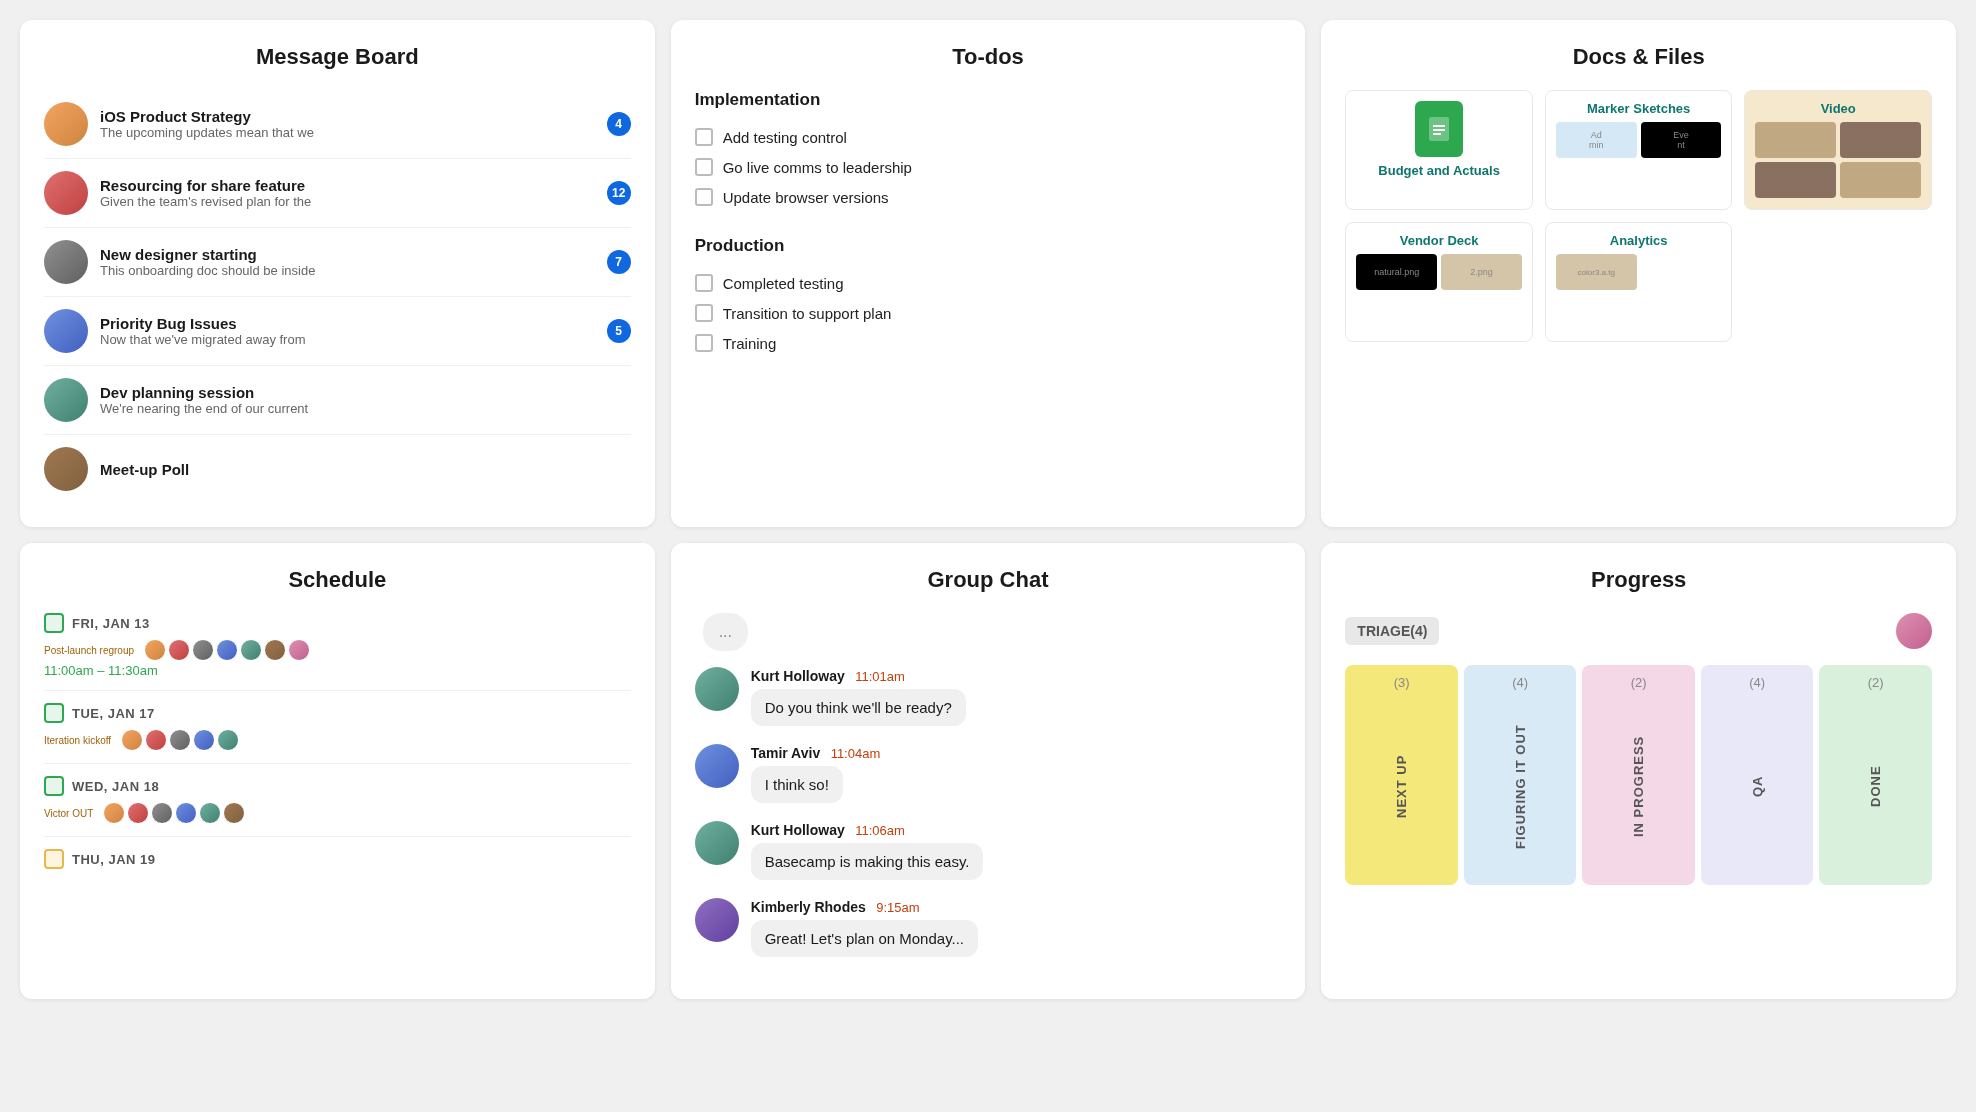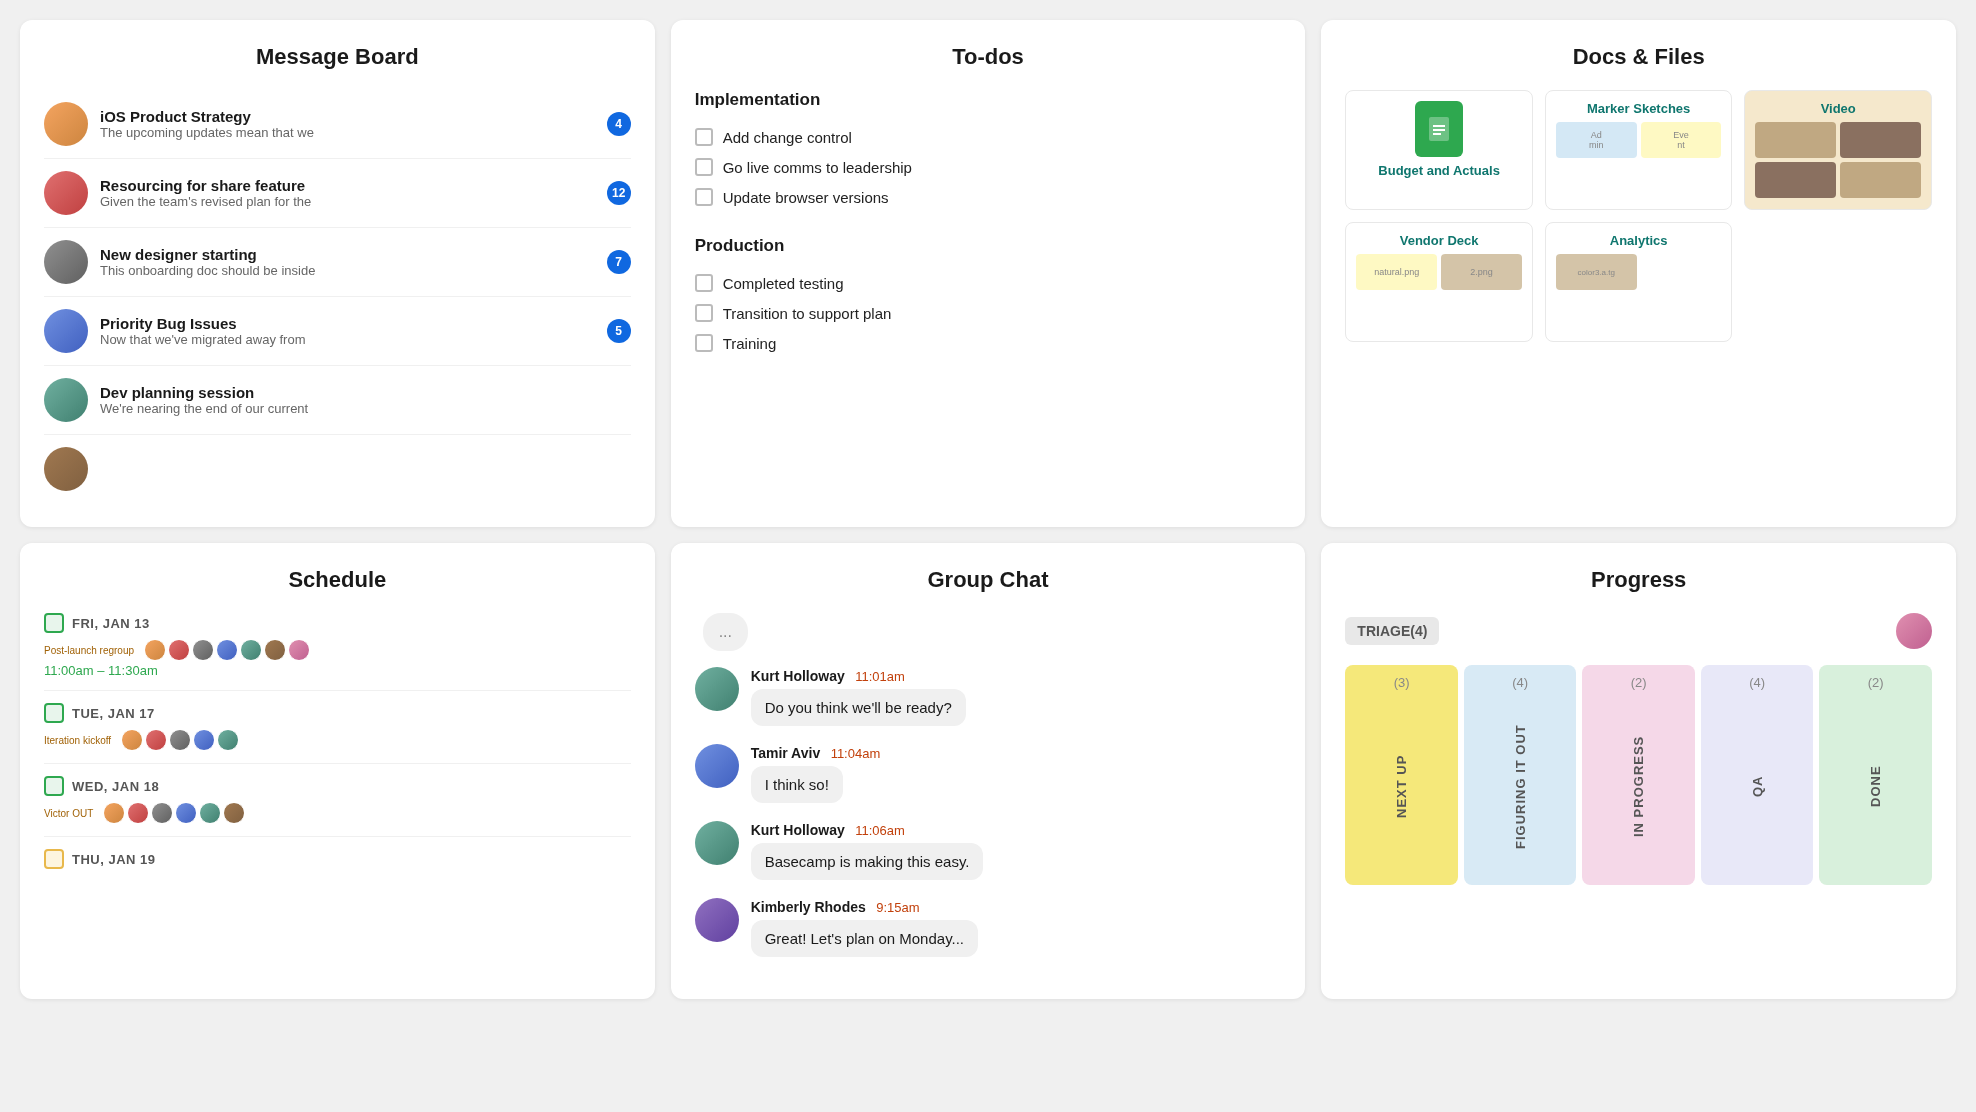--- a/index.html
+++ b/index.html
@@ -152,21 +152,21 @@
       height: 36px;
       display: flex;
       align-items: center;
       justify-content: center;
       font-size: 9px;
       color: #888;
       text-align: center;
       overflow: hidden;
     }
     .doc-thumb.blue { background: #d4e8f5; }
-    .doc-thumb.gray { background: #fef9c3; }
+    .doc-thumb.gray { background: #000000; }
     .doc-thumb.tan { background: #d4c4a8; }
     .video-thumbnails {
       display: grid;
       grid-template-columns: 1fr 1fr;
       gap: 4px;
       width: 100%;
     }
     .video-thumb {
       border-radius: 4px;
       height: 36px;
@@ -390,33 +390,37 @@
         <div class="message-item">
     <div class="avatar av-teal"></div>
     <div class="message-content">
       <div class="message-title">Dev planning session</div>
       <div class="message-preview">We're nearing the end of our current</div>
     </div>
 
   </div>
         <div class="message-item">
     <div class="avatar av-brown"></div>
+    <div class="message-content">
+      <div class="message-title">Meet-up Poll</div>
+      <div class="message-preview"></div>
+    </div>
 
   </div>
       </div>
   </div>
 
   <div class="card">
     <h2 class="card-title">To-dos</h2>
     <div id="todos-list">
         <div class="todo-section">
           <div class="todo-section-title">Implementation</div>
           <div class="todo-item">
       <div class="todo-checkbox"></div>
-      <span>Add change control</span>
+      <span>Add testing control</span>
     </div>
           <div class="todo-item">
       <div class="todo-checkbox"></div>
       <span>Go live comms to leadership</span>
     </div>
           <div class="todo-item">
       <div class="todo-checkbox"></div>
       <span>Update browser versions</span>
     </div>
         </div>

